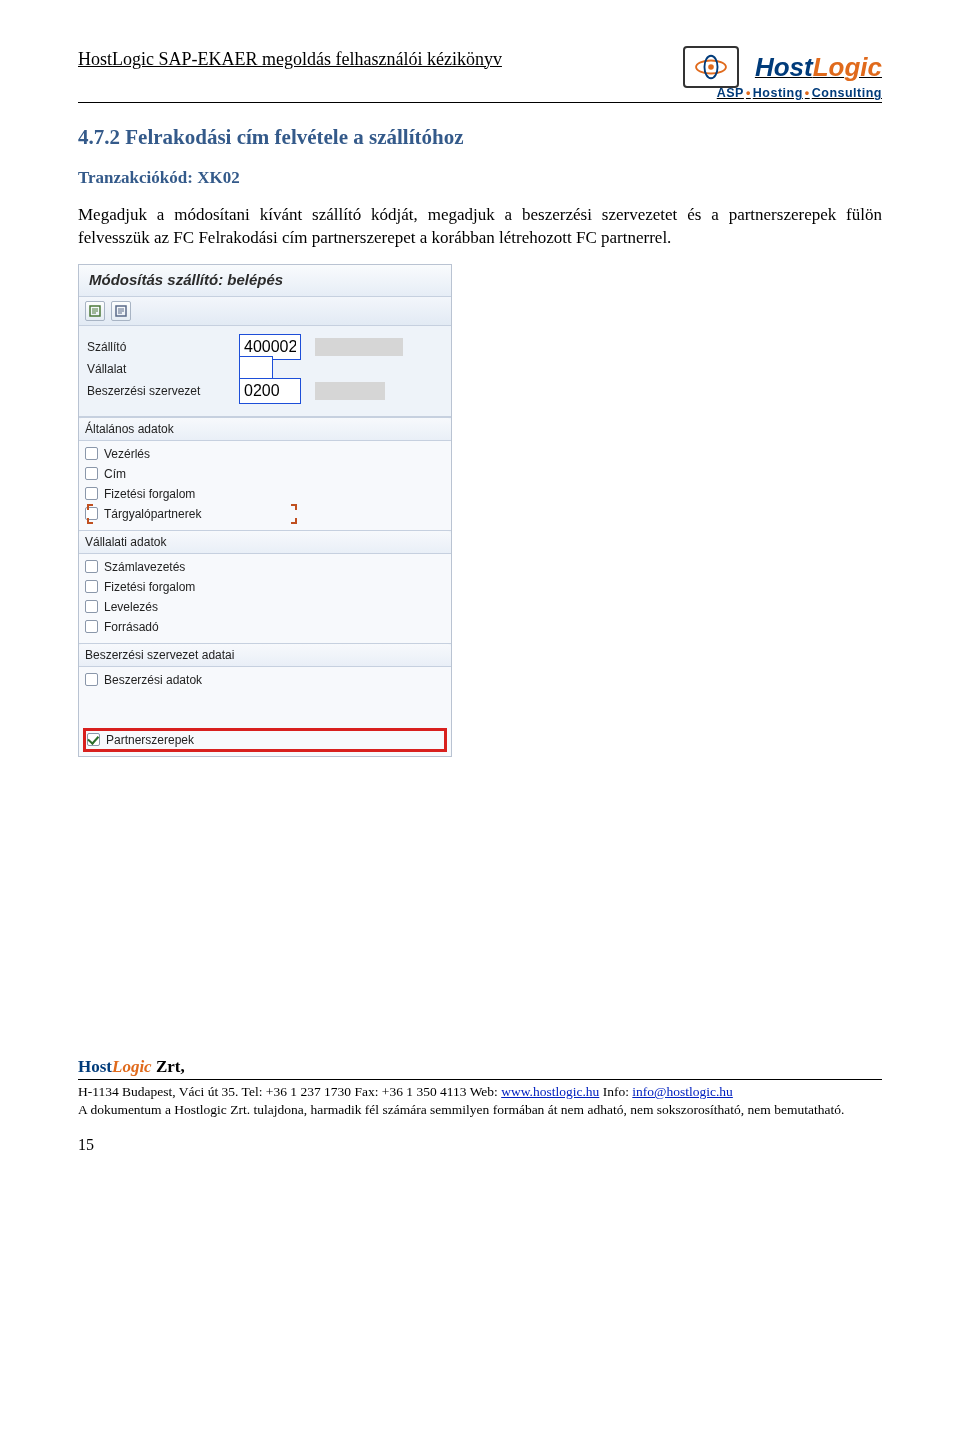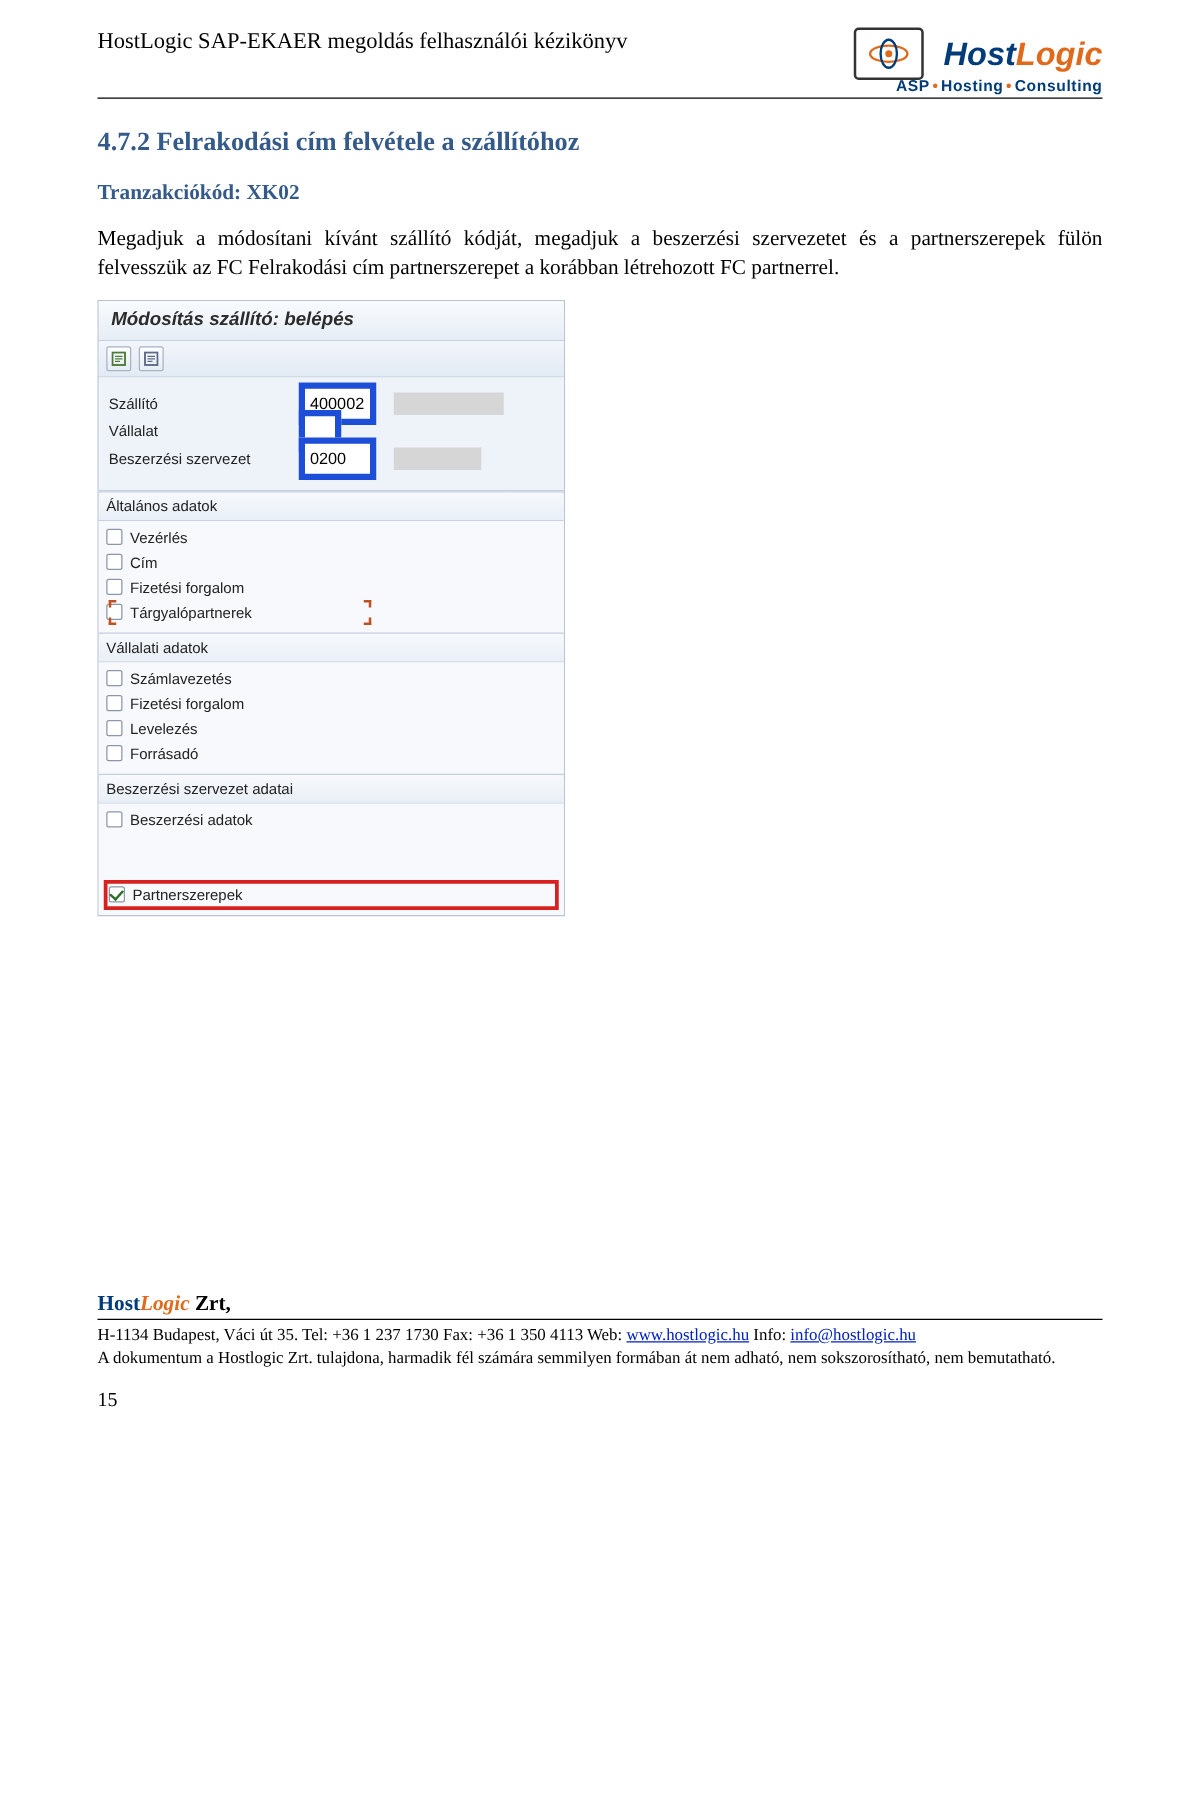--- a/index.html
+++ b/index.html
@@ -5,27 +5,27 @@
   * { box-sizing: border-box; margin: 0; padding: 0; }
   body {
     font-family: Garamond, "Times New Roman", serif;
     font-size: 17px;
     color: #000;
     background: #fff;
     width: 960px;
     margin: 0 auto;
     padding: 22px 78px 30px 78px;
   }
-  .top-bar { display: flex; justify-content: space-between; align-items: flex-start; }
+  .top-bar { display: flex; justify-content: space-between; align-items: center; text-decoration: underline; }
   .doc-header-title {
     font-size: 18px;
     padding-bottom: 4px;
   }
   .logo-wrap { text-align: right; }
-  .logo-main { display: flex; align-items: center; gap: 16px; justify-content: flex-end; }
+  .logo-main { display: flex; align-items: center; gap: 16px; justify-content: flex-end; margin-top: 24px; }
   .logo-square {
     width: 56px; height: 42px;
     background: #fff; border: 2px solid #333; border-radius: 4px;
     display: flex; align-items: center; justify-content: center;
   }
   .logo-square svg { width: 38px; height: 28px; }
   .logo-text { font-family: Arial, sans-serif; font-weight: 700; }
   .logo-host { color:#003b7a; font-size: 26px; font-style: italic; }
   .logo-logic { color:#e06a1c; font-size: 26px; font-style: italic; }
   .logo-sub {
@@ -81,22 +81,22 @@
   .tb-btn svg { width: 12px; height: 12px; }
   .sap-header-fields {
     background: #eef3f9;
     padding: 10px 8px 14px 8px;
     border-bottom: 1px solid #c6d0df;
   }
   .hf-row { display: flex; align-items: center; height: 22px; }
   .hf-label { width: 152px; }
   .hf-input {
     font-family: Tahoma, Arial, sans-serif;
-    font-size: 13px;
-    border: 5px solid #1d4ed8;
+    font-size: 16px;
+    border: 1px solid #1d4ed8;
     background: #fff;
     height: 18px;
     padding: 12px 4px;
   }
   .hf-input.w60 { width: 62px; }
   .hf-input.w30 { width: 34px; }
   .hf-mask {
     height: 18px; background:#d6d6d6; margin-left: 14px;
   }
   .hf-mask.w88 { width: 88px; }

